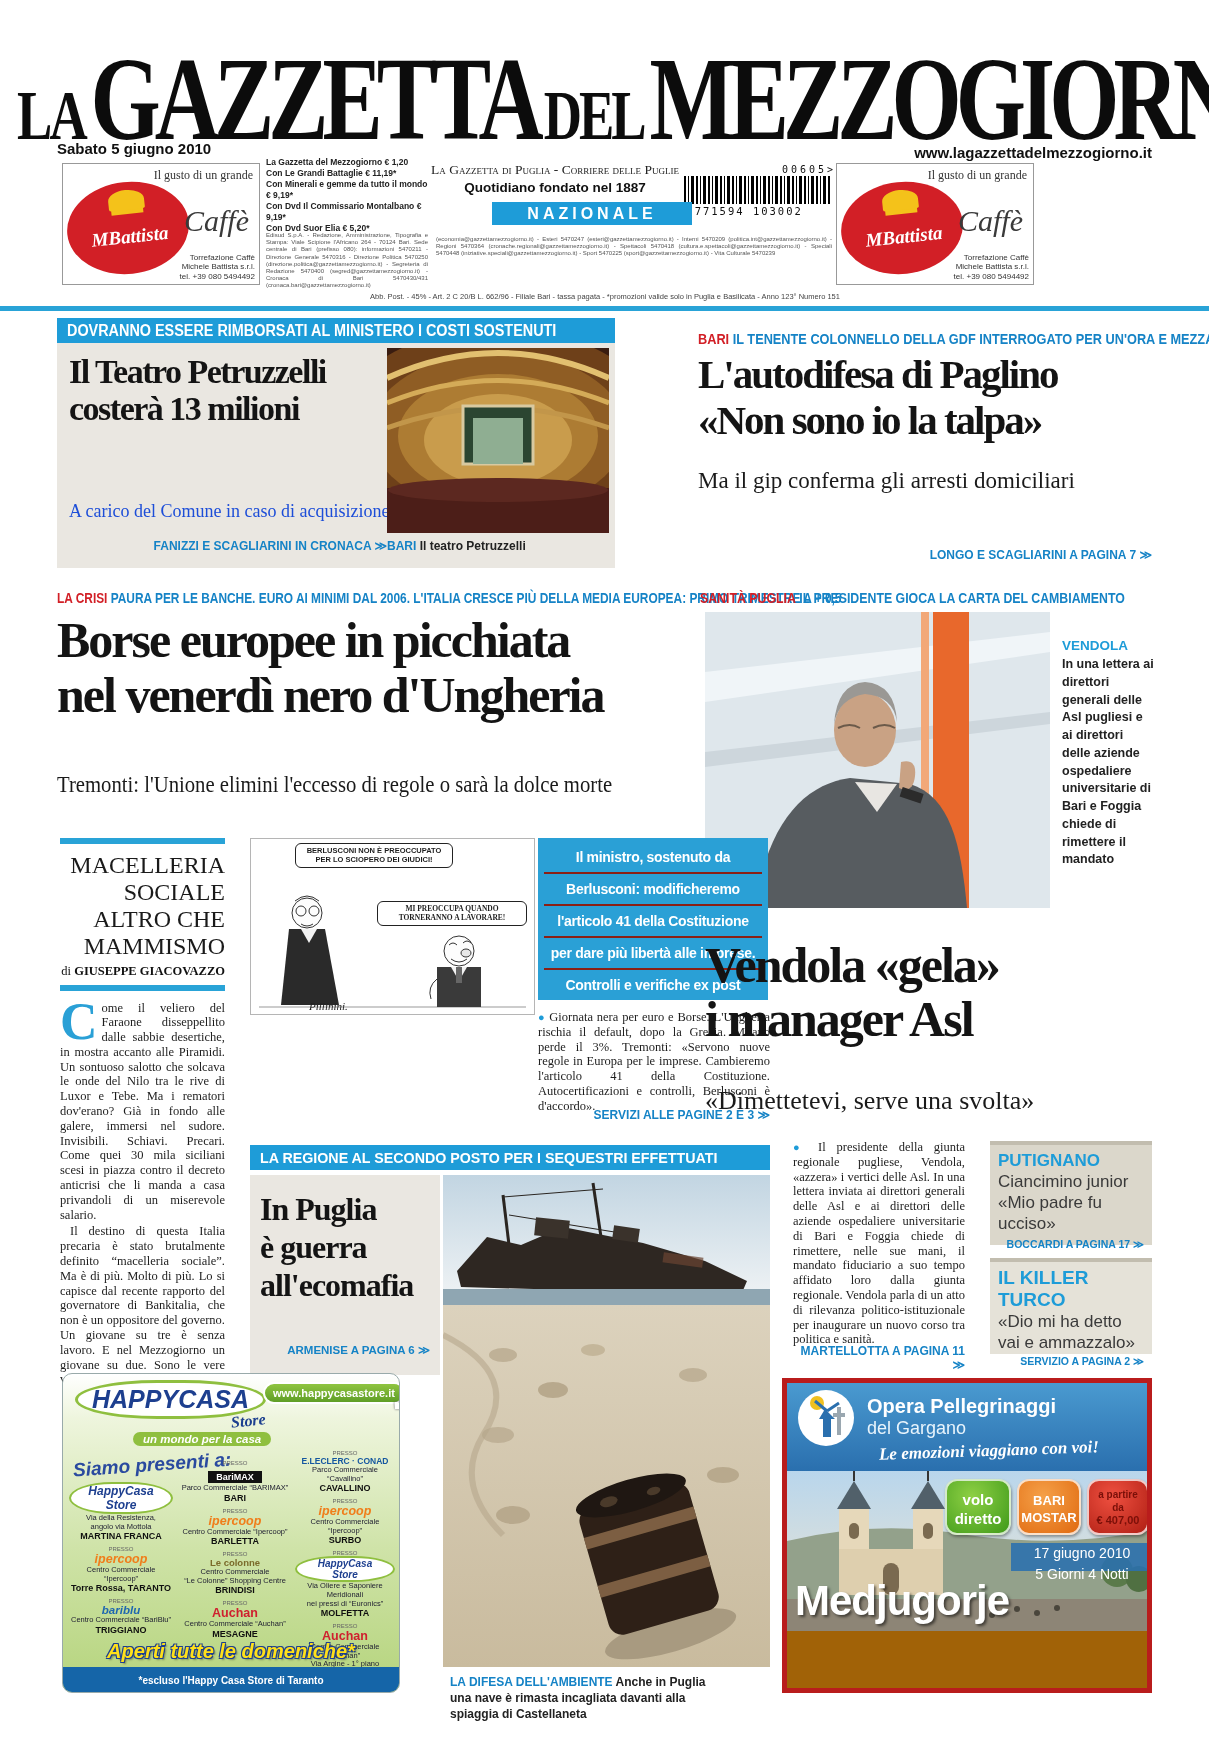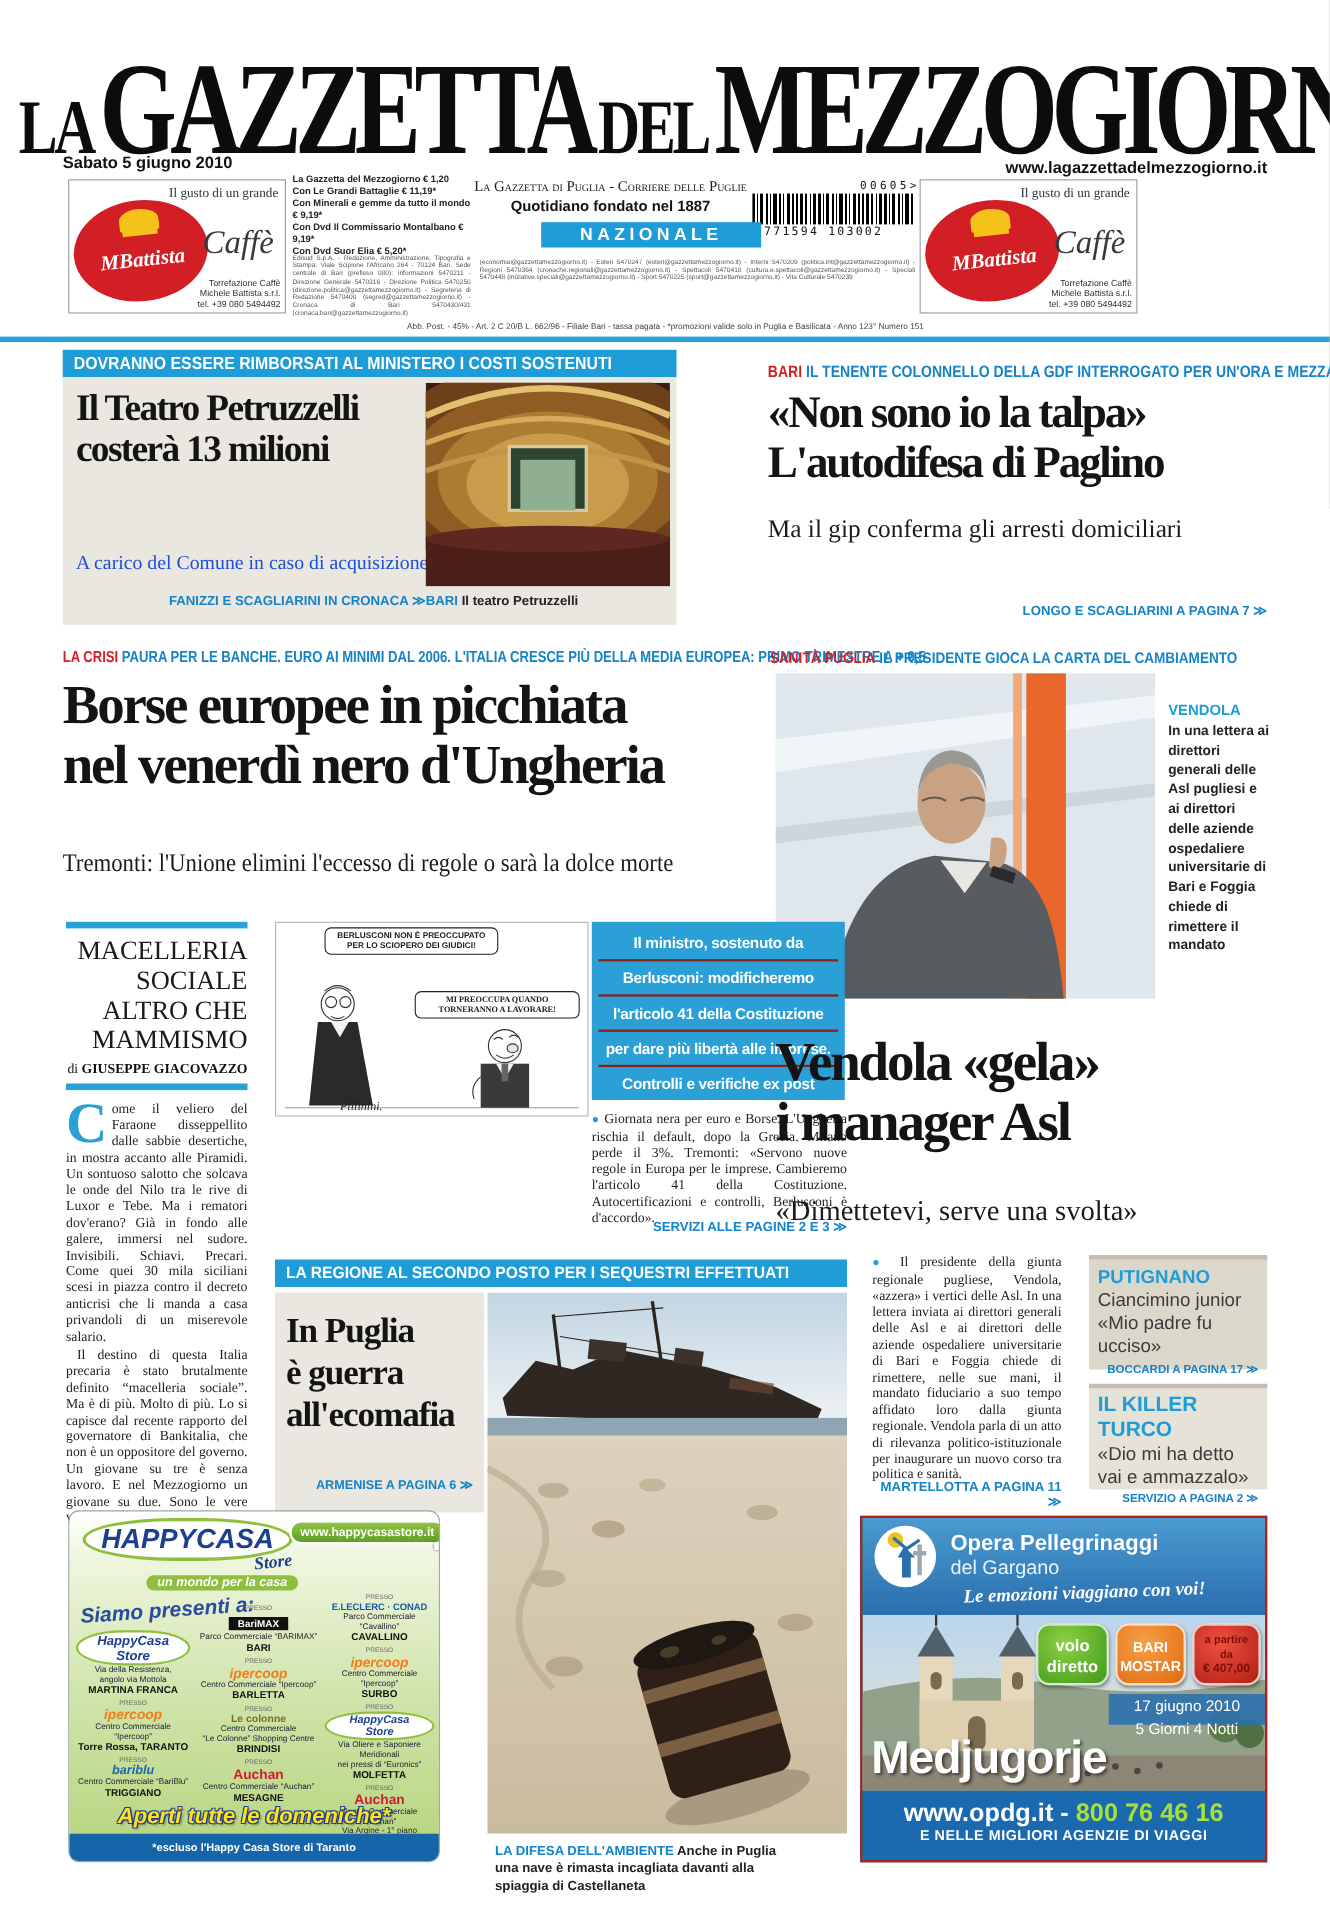--- a/index.html
+++ b/index.html
@@ -108,21 +108,21 @@
   .b-colonne { color:#7a6a2a; font-weight:bold; font-size:9.5px; }
   .b-auchan { color:#cf1f2e; font-weight:bold; font-size:12.5px; }
   .b-leclerc { color:#1557a0; font-weight:bold; font-size:8.5px; }
   .hc-aperti { position:absolute; left:0; top:266px; width:100%; text-align:center; font-size:20px;
                font-weight:bold; font-style:italic; color:#ffe01a;
                text-shadow:-1px -1px 0 #1d3f8f,1px -1px 0 #1d3f8f,-1px 1px 0 #1d3f8f,1px 1px 0 #1d3f8f,2px 2px 2px rgba(0,0,0,.35); }
   .hc-strip { position:absolute; left:0; top:293px; width:100%; height:27px; background:#1565a8;
               color:#fff; font-weight:bold; font-size:10px; text-align:center; line-height:27px; }
 
   
-  .mj { border:2px solid #b91c1c; overflow:hidden; background:#0f766e; }
+  .mj { border:5px solid #b91c1c; overflow:hidden; background:#a16207; }
   .mj-head { position:absolute; left:0; top:0; width:100%; height:88px;
              background:linear-gradient(180deg,#4a9ad0,#2a6fae); }
   .mj-org1 { position:absolute; left:80px; top:12px; font-size:20px; font-weight:bold; color:#fff; }
   .mj-org2 { position:absolute; left:80px; top:35px; font-size:18px; color:#e8f4fc; }
   .mj-tag  { position:absolute; left:92px; top:58px; font-family:"Liberation Serif",serif; font-style:italic;
              font-weight:bold; font-size:17px; color:#fff; transform:rotate(-2deg); }
   .mj-btn { position:absolute; border:2px solid rgba(255,255,255,.75); border-radius:12px; text-align:center;
             color:#fff; font-weight:bold; box-shadow:1px 2px 3px rgba(0,0,0,.35); }
   .mj-date { position:absolute; left:224px; top:160px; width:142px; height:28px; background:rgba(42,111,174,.88);
              color:#fff; text-align:center; font-size:14px; line-height:21px; }
@@ -228,22 +228,22 @@
       </div>
     </div>
   </div>
 
   <div class="abs" style="left:698px; top:330px; width:454px; height:240px;">
     <div class="abs" style="left:0; top:0; white-space:nowrap; font-size:15px; transform:scaleX(.85); transform-origin:left;">
       <span class="kicker-red">BARI</span>
       <span class="kicker-blue">IL TENENTE COLONNELLO DELLA GDF INTERROGATO PER UN'ORA E MEZZA</span>
     </div>
     <div class="hl abs" style="left:0; top:22px; width:454px; font-size:41px; line-height:1.12; letter-spacing:-2px;">
+      <div>L'autodifesa di Paglino</div>
       <div>«Non sono io la talpa»</div>
-      <div>L'autodifesa di Paglino</div>
     </div>
     <div class="serif abs" style="left:0; top:138px; width:454px; font-size:23px; color:#1a1a1a;">Ma il gip conferma gli arresti domiciliari</div>
     <div class="byline abs" style="left:134px; top:218px; width:320px;">LONGO E SCAGLIARINI A PAGINA 7 ≫</div>
   </div>
 
   <div class="abs" style="left:57px; top:590px; white-space:nowrap; font-size:14.5px; transform:scaleX(.82); transform-origin:left;">
     <span class="kicker-red">LA CRISI</span>
     <span class="kicker-blue">PAURA PER LE BANCHE. EURO AI MINIMI DAL 2006. L'ITALIA CRESCE PIÙ DELLA MEDIA EUROPEA: PRIMO TRIMESTRE A + 0,5</span>
   </div>
   <div class="abs" style="left:700px; top:590px; white-space:nowrap; font-size:14px; transform:scaleX(.88); transform-origin:left;">
@@ -560,21 +560,15 @@
     <div class="mj-btn" style="left:300px; top:96px; width:62px; height:56px; background:radial-gradient(circle at 40% 30%,#ef5040,#b01f14); font-size:10px; line-height:1.25; padding-top:8px; color:#7a0f08;">
       <div>a partire</div>
       <div>da</div>
       <div style="font-size:11px; font-weight:bold;">€ 407,00</div>
     </div>
     <div class="mj-date">
       <div>17 giugno 2010</div>
       <div>5 Giorni 4 Notti</div>
     </div>
     <div class="mj-title">Medjugorje</div>
-    <div class="mj-strip">
-      <div style="margin-top:6px;">
-        <span class="mj-url">www.opdg.it - </span><span class="mj-phone">800 76 46 16</span>
-      </div>
-      <div class="mj-foot">E NELLE MIGLIORI AGENZIE DI VIAGGI</div>
-    </div>
   </div>
 
 </div>
 
 </body></html>

